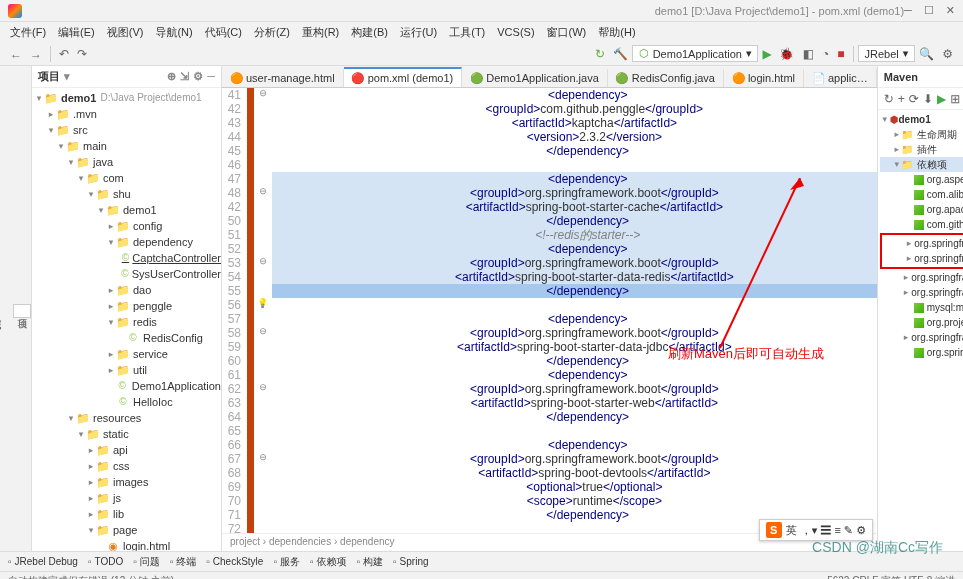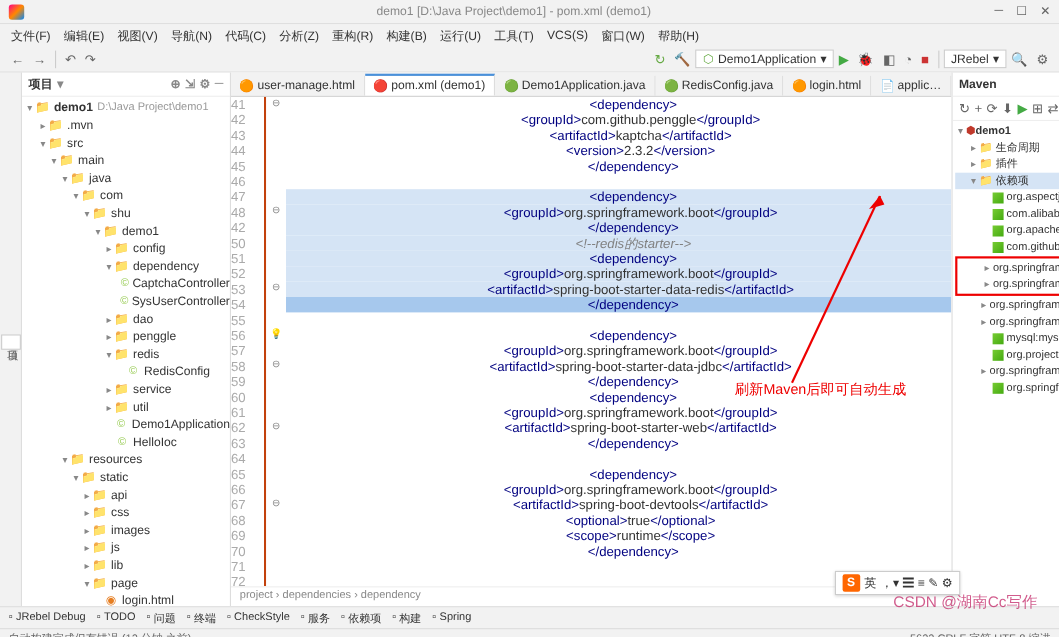--- a/index.html
+++ b/index.html
@@ -1,48 +1,48 @@
 <!DOCTYPE html>
 <html><head>
 <meta charset="utf-8">
 <style>
 * { margin: 0; padding: 0; box-sizing: border-box; font-family: "Microsoft YaHei", sans-serif; }
 body { width: 963px; height: 579px; overflow: hidden; font-size: 11px; color: #333; background: #f2f2f2; position: relative; }
 .titlebar { height: 22px; background: #f2f2f2; display: flex; align-items: center; padding: 0 8px; border-bottom: 1px solid #ddd; }
 .titlebar .logo { width: 14px; height: 14px; background: linear-gradient(135deg,#f08,#f80,#08f); border-radius: 3px; margin-right: 8px; }
-.titlebar .center { flex: 1; text-align: center; color: #888; font-size: 11px; }
+.titlebar .center { flex: 1; text-align: right; color: #888; font-size: 11px; }
 .titlebar .winbtns { display: flex; gap: 12px; color: #666; }
 .titlebar .winbtns span { cursor: default; }
 .menubar { height: 20px; display: flex; align-items: center; padding: 0 6px; gap: 4px; font-size: 11px; background: #f2f2f2; }
 .menubar > span { padding: 2px 4px; }
 .toolbar { height: 24px; display: flex; align-items: center; padding: 0 6px; background: #f2f2f2; border-bottom: 1px solid #ddd; }
 .toolbar .tbtn { padding: 2px 4px; color: #666; font-size: 12px; }
 .toolbar .sep { width: 1px; height: 16px; background: #ccc; margin: 0 4px; }
 .toolbar .combo { background: #fff; border: 1px solid #ccc; padding: 1px 6px; font-size: 11px; display: flex; align-items: center; gap: 4px; }
 .toolbar .spacer { flex: 1; }
-.main { display: flex; height: 485px; }
+.main { display: flex; height: 485px; margin-left: 12px; }
 .leftgutter { width: 20px; background: #f2f2f2; border-right: 1px solid #ddd; writing-mode: vertical-rl; font-size: 10px; color: #666; padding-top: 4px; display: flex; flex-direction: column; align-items: center; gap: 10px; }
 .leftgutter .tab { background: #fff; border: 1px solid #ccc; padding: 6px 1px; }
 .project { width: 190px; background: #fff; border-right: 1px solid #ddd; display: flex; flex-direction: column; }
 .project .hdr { height: 22px; display: flex; align-items: center; padding: 0 6px; border-bottom: 1px solid #eee; font-weight: bold; font-size: 11px; }
 .project .hdr .icons { margin-left: auto; display: flex; gap: 4px; color: #888; }
 .tree { flex: 1; overflow: auto; font-size: 11px; padding: 2px 0; }
 .tree .node { display: flex; align-items: center; padding: 1px 0; white-space: nowrap; line-height: 14px; }
 .tree .arrow { width: 10px; text-align: center; color: #888; font-size: 9px; }
 .tree .ico { width: 14px; height: 12px; margin-right: 3px; display: inline-flex; align-items: center; justify-content: center; }
 .tree .folder { color: #666; }
 .tree .java-c::before { content: "©"; color: #9c5; font-size: 10px; }
 .tree .path { color: #999; font-size: 10px; margin-left: 4px; }
 .editor { flex: 1; display: flex; flex-direction: column; background: #fff; }
 .tabs { height: 22px; display: flex; align-items: flex-end; border-bottom: 1px solid #ccc; background: #f2f2f2; overflow: hidden; }
 .tabs .tab { padding: 3px 8px; font-size: 11px; display: flex; align-items: center; gap: 4px; background: #f2f2f2; border-right: 1px solid #ddd; white-space: nowrap; }
 .tabs .tab.active { background: #fff; border-top: 2px solid #4a90d9; }
 .tabs .tab .ico { width: 12px; height: 12px; display: inline-block; }
 .code-area { flex: 1; display: flex; overflow: hidden; font-family: Consolas, monospace; font-size: 12px; }
-.gutter { width: 32px; background: #fff; color: #aaa; text-align: left; padding-right: 6px; border-right: 2px solid #c2410c; }
+.gutter { width: 32px; background: #fff; color: #aaa; text-align: right; padding-right: 6px; border-right: 7px solid #c2410c; }
 .gutter div { height: 14px; line-height: 14px; }
 .gutter-icons { width: 18px; background: #fff; }
 .gutter-icons div { height: 14px; text-align: center; font-size: 9px; }
 .code { flex: 1; background: #fff; overflow: hidden; }
 .code .line { height: 14px; line-height: 14px; white-space: pre; text-align: center; }
 .code .sel { background: #d5e4f5; }
 .code .last-sel { background: #a6c8ed; }
 .tag { color: #000080; }
 .comment { color: #808080; font-style: italic; }
 .crumb { height: 18px; font-size: 10px; color: #888; padding: 2px 8px; border-top: 1px solid #eee; }
@@ -53,21 +53,21 @@
 .mtree .node { display: flex; align-items: center; padding: 1px 0; white-space: nowrap; line-height: 13px; }
 .mtree .dep-ico { width: 10px; height: 10px; background: linear-gradient(135deg,#7c3,#4a1); margin-right: 3px; }
 .mtree .arrow { width: 10px; font-size: 9px; color: #888; text-align: center; }
 .mtree .box { border: 2px solid #e00; padding: 1px; margin: 1px 0; }
 .red-arrow { position: absolute; pointer-events: none; }
 .annotation { position: absolute; color: #e00; font-size: 13px; }
 .bottombar { height: 20px; display: flex; align-items: center; padding: 0 8px; gap: 10px; font-size: 10px; border-top: 1px solid #ddd; background: #f2f2f2; }
 .bottombar .tab { display: flex; align-items: center; gap: 3px; }
 .statusbar { height: 18px; display: flex; align-items: center; padding: 0 8px; font-size: 10px; color: #666; background: #f2f2f2; border-top: 1px solid #ddd; }
 .statusbar .right { margin-left: auto; display: flex; gap: 8px; align-items: center; }
-.watermark { position: absolute; right: 20px; bottom: 22px; color: #be185d; font-size: 14px; opacity: 0.7; }
+.watermark { position: absolute; right: 20px; bottom: 22px; color: #0f766e; font-size: 14px; opacity: 0.7; }
 .ime { position: absolute; right: 90px; bottom: 38px; background: #fff; border: 1px solid #ccc; padding: 2px 6px; display: flex; gap: 4px; align-items: center; font-size: 11px; box-shadow: 0 1px 3px rgba(0,0,0,.2); }
 .ime .s { background: #f60; color: #fff; width: 16px; height: 16px; display: flex; align-items: center; justify-content: center; font-weight: bold; border-radius: 2px; }
 </style>
 </head>
 <body>
 
 <div class="titlebar">
   <div class="logo"></div>
   <div class="center">demo1 [D:\Java Project\demo1] - pom.xml (demo1)</div>
   <div class="winbtns">
@@ -184,21 +184,21 @@
         <div class="node" style="padding-left: 74px;">
           <span class="arrow">▸</span>
           <span class="ico folder">📁</span>
           <span>config</span>
         </div>
         <div class="node" style="padding-left: 74px;">
           <span class="arrow">▾</span>
           <span class="ico folder">📁</span>
           <span>dependency</span>
         </div>
-        <div class="node" style="padding-left: 84px;">
+        <div class="node" style="padding-left: 84px; text-decoration: underline;">
           <span class="arrow"></span>
           <span class="ico java-c"></span>
           <span>CaptchaController</span>
         </div>
         <div class="node" style="padding-left: 84px;">
           <span class="arrow"></span>
           <span class="ico java-c"></span>
           <span>SysUserController</span>
         </div>
         <div class="node" style="padding-left: 74px;">
@@ -387,20 +387,21 @@
         </div>
       <div class="code" id="code">
           <div class="line">        <span class="tag">&lt;dependency&gt;</span></div>
           <div class="line">            <span class="tag">&lt;groupId&gt;</span>com.github.penggle<span class="tag">&lt;/groupId&gt;</span></div>
           <div class="line">            <span class="tag">&lt;artifactId&gt;</span>kaptcha<span class="tag">&lt;/artifactId&gt;</span></div>
           <div class="line">            <span class="tag">&lt;version&gt;</span>2.3.2<span class="tag">&lt;/version&gt;</span></div>
           <div class="line">        <span class="tag">&lt;/dependency&gt;</span></div>
           <div class="line"></div>
           <div class="line sel">        <span class="tag">&lt;dependency&gt;</span></div>
           <div class="line sel">            <span class="tag">&lt;groupId&gt;</span>org.springframework.boot<span class="tag">&lt;/groupId&gt;</span></div>
+          <div class="line sel">            <span class="tag">&lt;artifactId&gt;</span>spring-boot-starter-cache<span class="tag">&lt;/artifactId&gt;</span></div>
           <div class="line sel">        <span class="tag">&lt;/dependency&gt;</span></div>
           <div class="line sel">        <span class="comment">&lt;!--redis的starter--&gt;</span></div>
           <div class="line sel">        <span class="tag">&lt;dependency&gt;</span></div>
           <div class="line sel">            <span class="tag">&lt;groupId&gt;</span>org.springframework.boot<span class="tag">&lt;/groupId&gt;</span></div>
           <div class="line sel">            <span class="tag">&lt;artifactId&gt;</span>spring-boot-starter-data-redis<span class="tag">&lt;/artifactId&gt;</span></div>
           <div class="line last-sel">        <span class="tag">&lt;/dependency&gt;</span></div>
           <div class="line"></div>
           <div class="line">        <span class="tag">&lt;dependency&gt;</span></div>
           <div class="line">            <span class="tag">&lt;groupId&gt;</span>org.springframework.boot<span class="tag">&lt;/groupId&gt;</span></div>
           <div class="line">            <span class="tag">&lt;artifactId&gt;</span>spring-boot-starter-data-jdbc<span class="tag">&lt;/artifactId&gt;</span></div>

